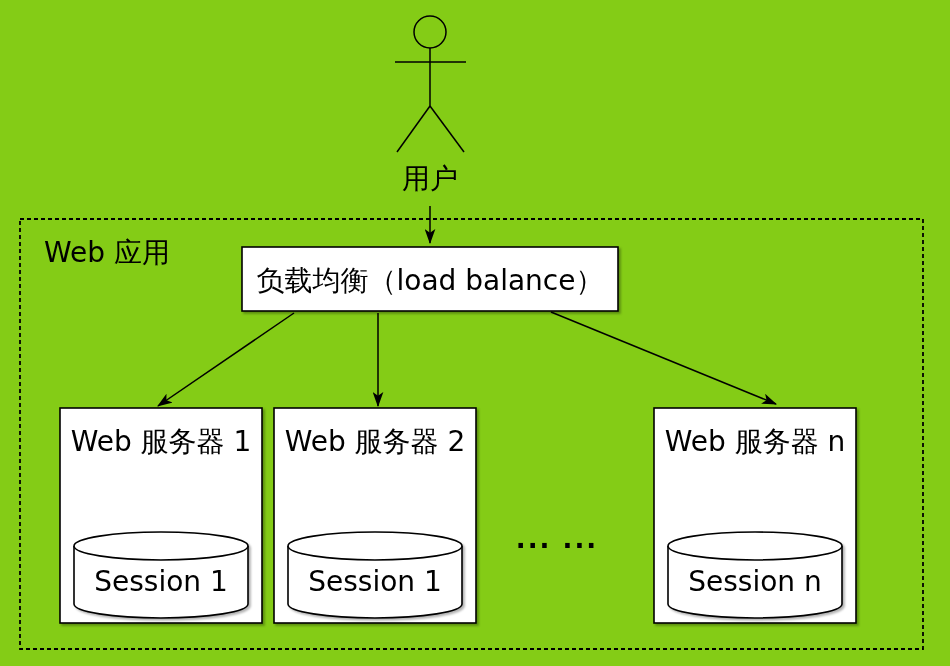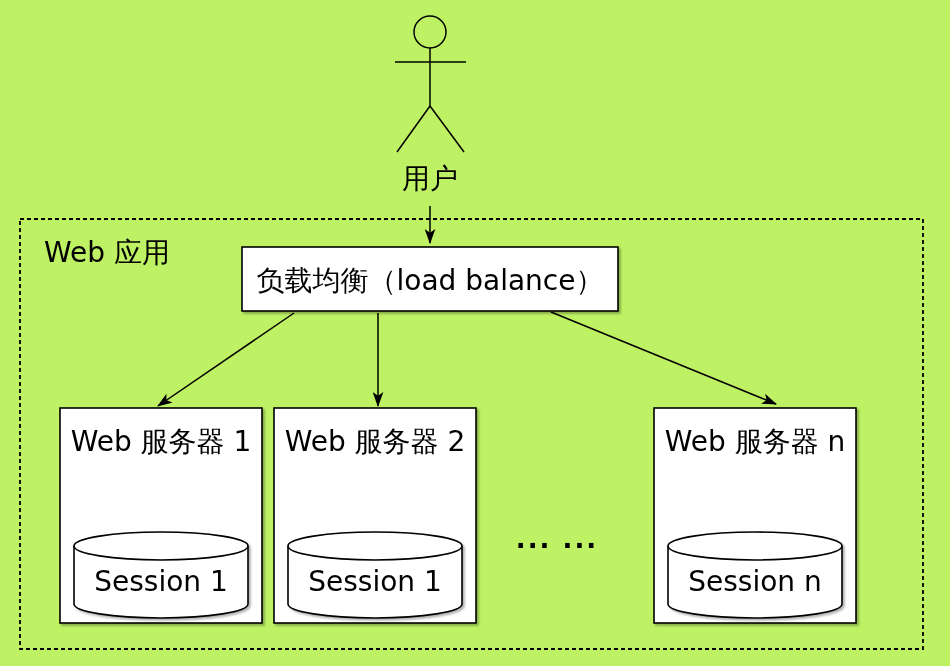--- a/index.html
+++ b/index.html
@@ -5,21 +5,21 @@
   html, body {
     margin: 0;
     padding: 0;
     background: #ffffff;
     font-family: "DejaVu Sans", "Liberation Sans", sans-serif;
   }
   .stage {
     position: relative;
     width: 950px;
     height: 666px;
-    background: #bef264;
+    background: #84cc16;
     overflow: hidden;
   }
   svg { display: block; }
   .shape-stroke {
     stroke: #000000;
     fill: none;
     stroke-width: 1.5;
   }
   .node-box {
     stroke: #000000;

